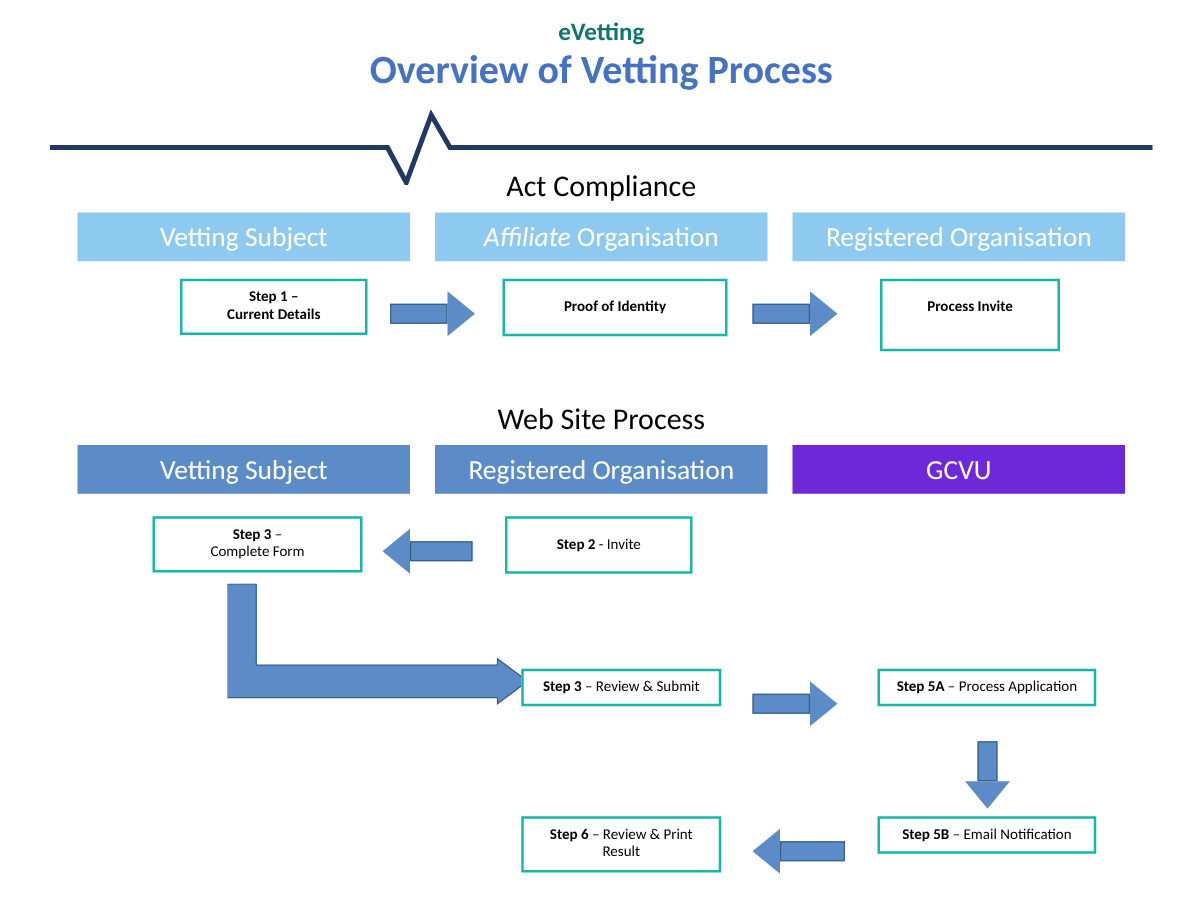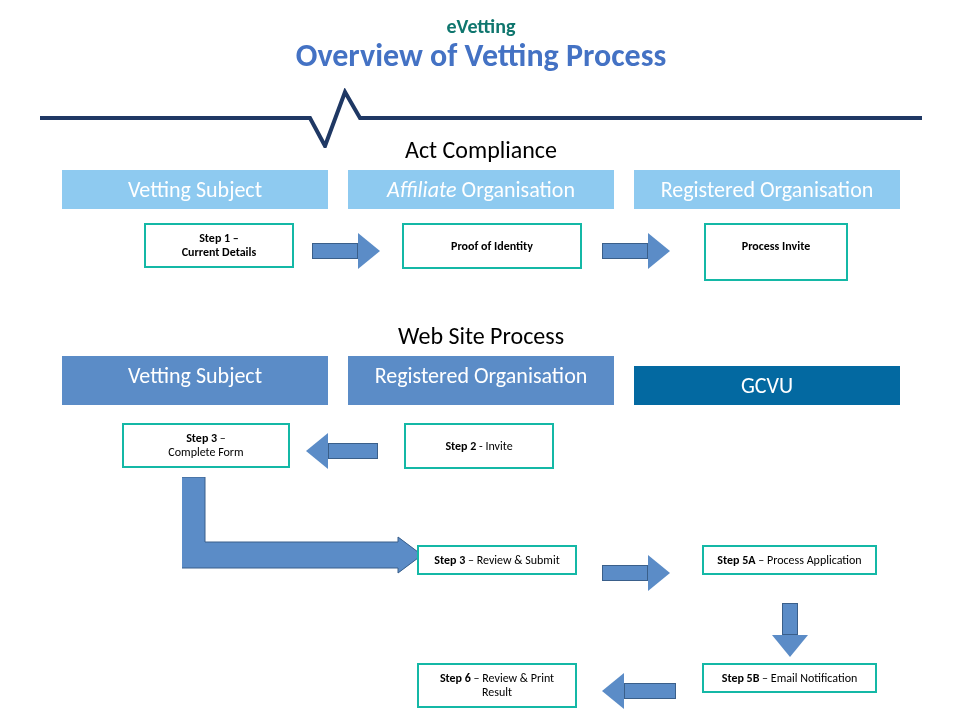--- a/index.html
+++ b/index.html
@@ -37,21 +37,21 @@
   }
   .col-header {
     flex: 1 1 0;
     color: #fff;
     font-size: 22px;
     text-align: center;
     padding: 6px 4px;
   }
   .hdr-light { background: #8ecaf0; }
   .hdr-mid  { background: #5b8cc7; }
-  .hdr-mid2 { background: #0369a1; margin-top: 10px; }
+  .hdr-mid2 { background: #6d28d9; }
 
   .flow-area {
     position: relative;
     margin: 0 62px;
     height: 84px;
   }
   .flow-area2 {
     position: relative;
     margin: 0 62px;
     height: 320px;

